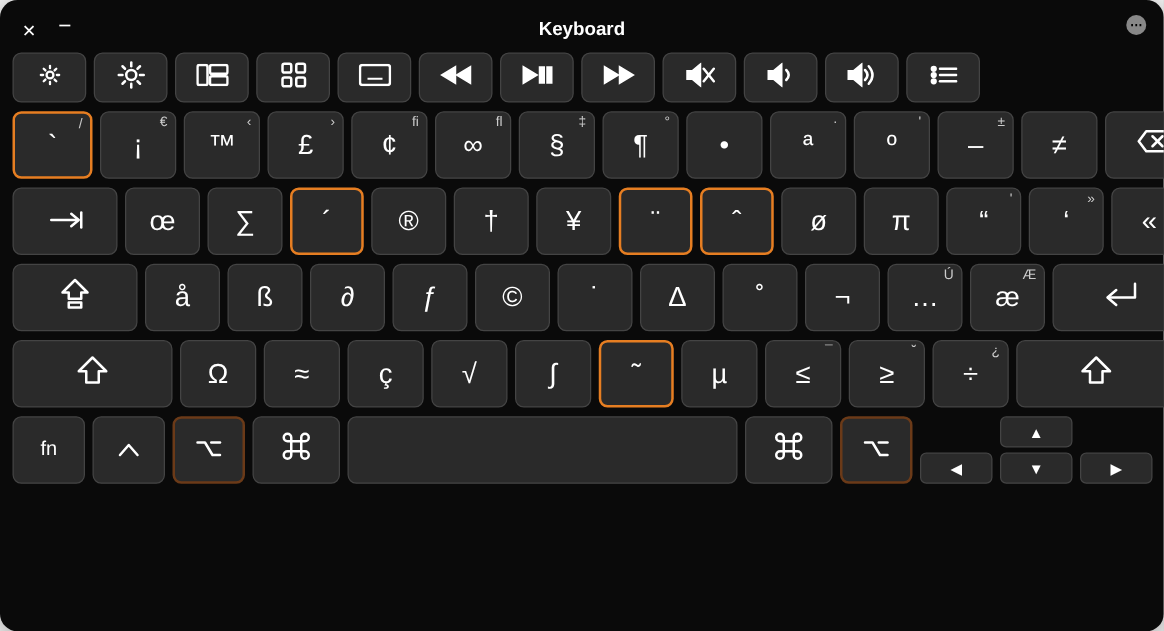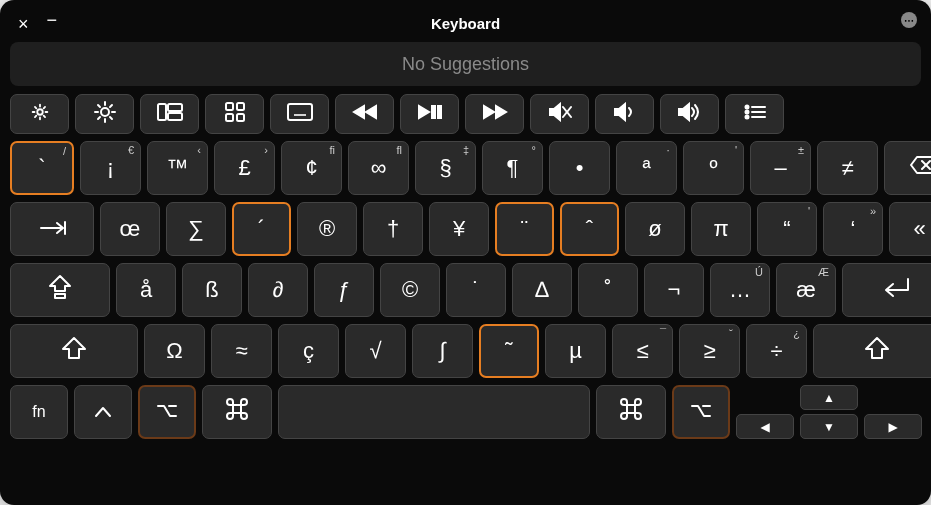--- a/index.html
+++ b/index.html
@@ -133,23 +133,20 @@
     <div class="tb-left">
       <span class="tb-btn" style="font-size:18px;">×</span>
       <span class="tb-btn" style="font-size:18px;position:relative;top:-4px;">−</span>
     </div>
     <span class="title">Keyboard</span>
     <div class="tb-right">
       <span class="more-dot">⋯</span>
     </div>
   </div>
 
-  <div class="suggestion-bar">
-    <span>No Suggestions</span>
-  </div>
 
   <div class="row" id="fn-row">
       <div class="key fn" style="width: 59px;">
         <span><svg width="22" height="22" viewBox="0 0 24 24">
             <circle cx="12" cy="12" r="3" stroke="#fff" stroke-width="2" fill="none" stroke-linecap="round" stroke-linejoin="round"></circle>
             <g stroke="#fff" stroke-width="2" fill="none" stroke-linecap="round" stroke-linejoin="round">
               <line x1="12" y1="4" x2="12" y2="6"></line>
               <line x1="12" y1="18" x2="12" y2="20"></line>
               <line x1="4" y1="12" x2="6" y2="12"></line>
               <line x1="18" y1="12" x2="20" y2="12"></line>

